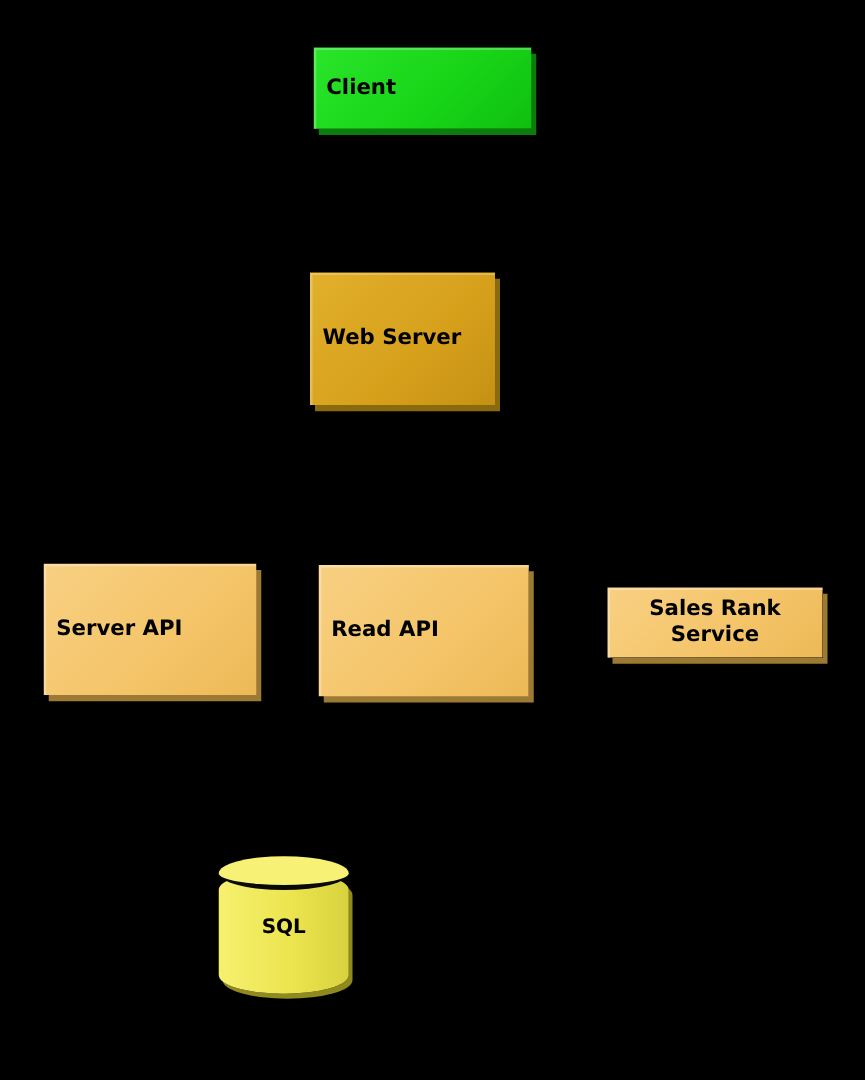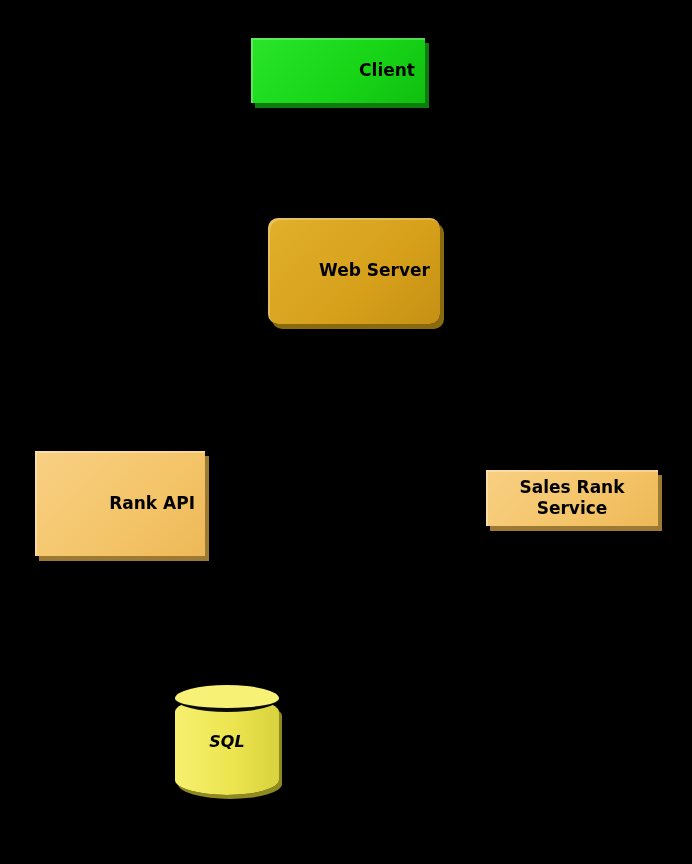--- a/index.html
+++ b/index.html
@@ -13,61 +13,59 @@
     height: 864px;
     background: #000000;
     font-family: "DejaVu Sans", sans-serif;
     overflow: hidden;
   }
   
   .node {
     position: absolute;
     display: flex;
     align-items: center;
-    justify-content: flex-end;
+    justify-content: flex-start;
     text-align: center;
     color: #000;
     font-weight: 700;
     font-size: 17px;
     line-height: 1.25;
     box-sizing: border-box;
     padding: 4px 10px;
   }
   .node .label { display: block; }
   .node-client {
     left: 251px; top: 38px; width: 174px; height: 65px;
     background: linear-gradient(135deg, #2ae52a 0%, #17d417 60%, #10bf10 100%);
     box-shadow: 4px 5px 0 #0c7d0c, inset 2px 2px 0 rgba(255,255,255,0.25);
   }
   .node-web-server {
-    left: 268px; top: 218px; width: 172px; height: 106px;
+    left: 248px; top: 218px; width: 148px; height: 106px;
     background: linear-gradient(135deg, #e2b02c 0%, #d6a01b 60%, #c69114 100%);
     box-shadow: 4px 5px 0 #8a6a0e, inset 2px 2px 0 rgba(255,255,255,0.25);
-    border-radius: 10px;
   }
   .node-sales-api {
     left: 35px; top: 451px; width: 170px; height: 105px;
   }
   .node-read-api {
     left: 255px; top: 452px; width: 168px; height: 105px;
   }
   .node-sales-rank {
     left: 486px; top: 470px; width: 172px; height: 56px;
   }
   .tan {
     background: linear-gradient(135deg, #f8d083 0%, #f4c468 60%, #edb957 100%);
     box-shadow: 4px 5px 0 #9c7a33, inset 2px 2px 0 rgba(255,255,255,0.3);
   }
   
   .db {
     position: absolute;
     color: #000;
     font-weight: 700;
     font-size: 16px;
-    font-style: italic;
   }
   .db-sql   { left: 175px; top: 685px; width: 104px; height: 110px; }
   .db-store { left: 382px; top: 685px; width: 108px; height: 115px; }
   .db .body {
     position: absolute;
     left: 0; right: 0; top: 12px; bottom: 0;
     background: linear-gradient(90deg, #f6f070 0%, #ece54f 55%, #d8d23e 100%);
     border-radius: 52px / 15px;
     box-shadow: 3px 4px 0 #8f8a20;
   }
@@ -98,23 +96,26 @@
 
   <div class="node node-client">
     <span class="label">Client</span>
   </div>
 
   <div class="node node-web-server">
     <span class="label">Web Server</span>
   </div>
 
   <div class="node tan node-sales-api">
-    <span class="label">Rank API</span>
+    <span class="label">Server API</span>
   </div>
 
+  <div class="node tan node-read-api">
+    <span class="label">Read API</span>
+  </div>
 
   <div class="node tan node-sales-rank">
     <span class="label">Sales Rank Service</span>
   </div>
 
   <div class="db db-sql">
     <div class="body"></div>
     <div class="lid"></div>
     <span class="label">SQL</span>
   </div>

